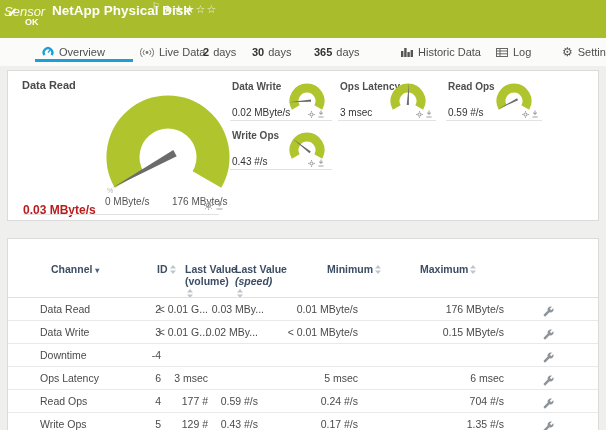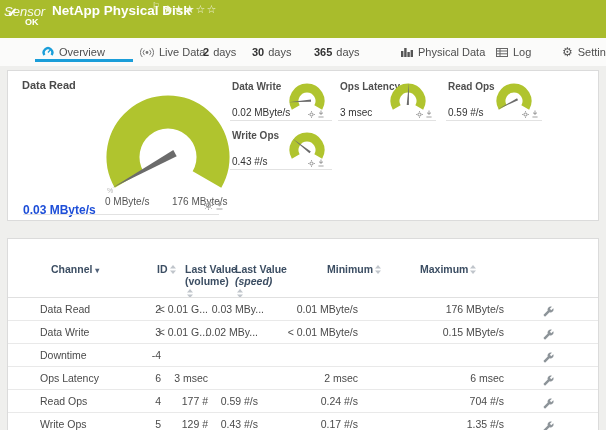--- a/index.html
+++ b/index.html
@@ -27,21 +27,21 @@
   .tab svg{display:block;}
   .gear-glyph{font-size:12px;color:#555;line-height:1;}
 
   
   .panel{background:#fff;border:1px solid #dbdbdb;box-sizing:border-box;}
   .gpanel{left:7px;top:70px;width:592px;height:151px;}
   .tpanel{left:7px;top:238px;width:592px;height:196px;}
 
   
   .glabel{font-size:11px;font-weight:bold;color:#4a4a4a;}
-  .gvalue-big{font-size:12px;font-weight:bold;color:#1d4ed8;}
+  .gvalue-big{font-size:12px;font-weight:bold;color:#b91c1c;}
   .gscale{font-size:10px;color:#555;}
   .gvalue{font-size:10px;color:#333;}
   .gline{height:1px;background:#e2e2e2;}
   .gicons{display:flex;gap:3px;align-items:center;}
   .pct{font-size:7px;color:#b4b4b4;}
   .scell .glabel{font-size:10px;color:#4f4f4f;}
 
   
   .th{font-size:10.5px;font-weight:bold;color:#3c4e63;}
   .trow{left:0;width:590px;height:22px;border-bottom:1px solid #e9e9e9;}
@@ -91,21 +91,21 @@
     <span class="num">365</span>
     <span>days</span>
   </div>
   <div class="abs tab" style="left:401px;">
     <svg width="12" height="10" viewBox="0 0 12 10">
       <rect x="0" y="4" width="2.4" height="6" fill="#555"></rect>
       <rect x="3.2" y="1" width="2.4" height="9" fill="#555"></rect>
       <rect x="6.4" y="5" width="2.4" height="5" fill="#555"></rect>
       <rect x="9.6" y="3" width="2.4" height="7" fill="#555"></rect>
     </svg>
-    <span>Physical Data</span>
+    <span>Historic Data</span>
   </div>
   <div class="abs tab" style="left:496px;">
     <svg width="12" height="9" viewBox="0 0 12 9">
       <rect x="0.5" y="0.5" width="11" height="8" fill="none" stroke="#666" stroke-width="1"></rect>
       <line x1="0.5" y1="3" x2="11.5" y2="3" stroke="#666" stroke-width="1"></line>
       <line x1="0.5" y1="5.8" x2="11.5" y2="5.8" stroke="#666" stroke-width="1"></line>
       <line x1="4" y1="0.5" x2="4" y2="8.5" stroke="#666" stroke-width="1"></line>
     </svg>
     <span>Log</span>
   </div>
@@ -346,21 +346,21 @@
             </g>
           </svg>
     </span>
   </div>
 
   <div class="trow" style="position:relative;">
     <span class="abs td" style="left:32px;">Ops Latency</span>
     <span class="abs td tr-right" style="left:103px;width:50px;">6</span>
     <span class="abs td tr-right" style="left:130px;width:70px;">3 msec</span>
     <span class="abs td tr-right" style="left:190px;width:60px;"></span>
-    <span class="abs td tr-right" style="left:250px;width:100px;">2 msec</span>
+    <span class="abs td tr-right" style="left:250px;width:100px;">5 msec</span>
     <span class="abs td tr-right" style="left:380px;width:116px;">6 msec</span>
     <span class="abs" style="left:535px;top:5px;">
       <svg width="11" height="11" viewBox="0 0 24 24">
             <g transform="translate(24,0) scale(-1,1)">
               <path d="M22.7 19l-9.1-9.1c.9-2.3.4-5-1.5-6.9-2-2-5-2.4-7.4-1.3L9 6 6 9 1.6 4.7C.4 7.1.9 10.1 2.9 12.1c1.9 1.9 4.6 2.4 6.9 1.5l9.1 9.1c.4.4 1 .4 1.4 0l2.3-2.3c.5-.4.5-1.1.1-1.4z" fill="#8d9499"></path>
             </g>
           </svg>
     </span>
   </div>
 

